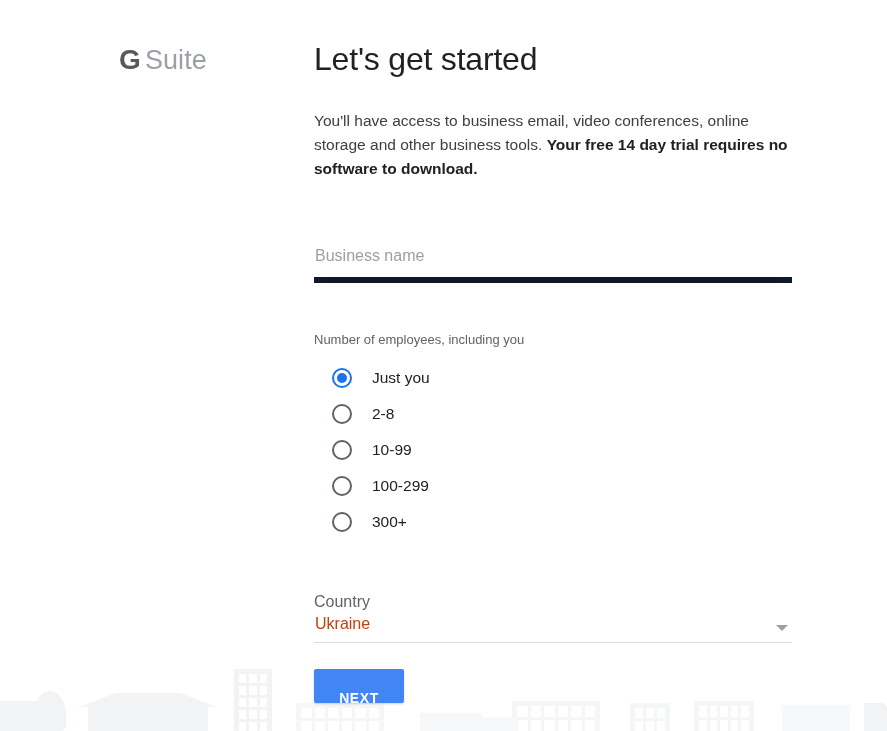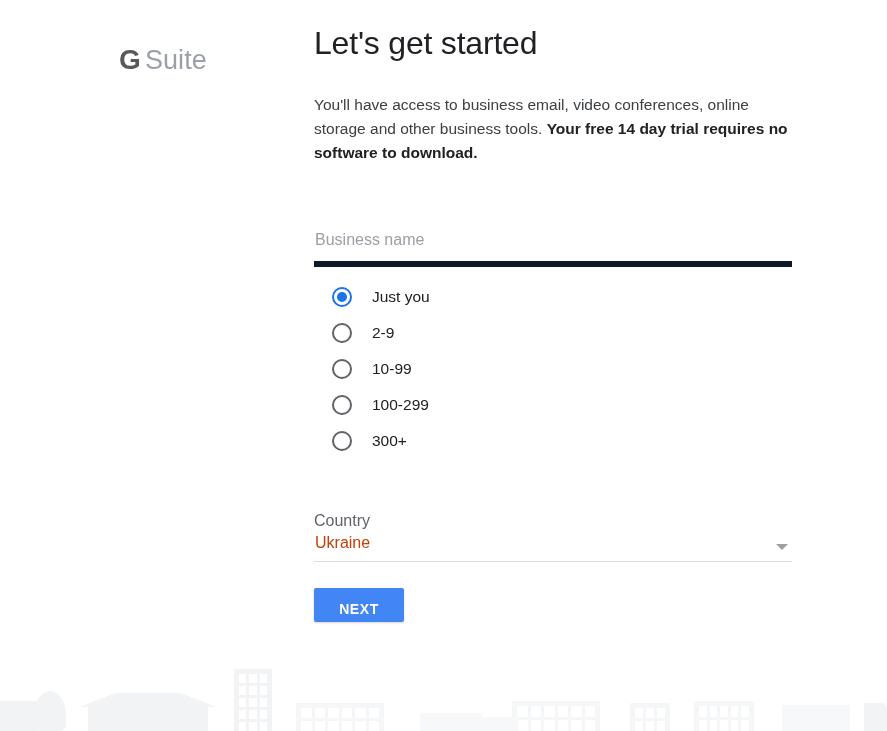--- a/index.html
+++ b/index.html
@@ -83,21 +83,21 @@
   .form-col {
     position: absolute;
     left: 314px;
     top: 0;
     width: 480px;
     z-index: 2;
   }
 
   .page-title {
     margin: 0;
-    padding-top: 22px;
+    padding-top: 38px;
     font-size: 32px;
     line-height: 42px;
     font-weight: 400;
     color: #202124;
     letter-spacing: -0.2px;
   }
 
   .intro {
     margin: 0;
     padding-top: 29px;
@@ -209,21 +209,21 @@
     margin-top: 26px;
     display: inline-block;
     background: #4285f4;
     color: #ffffff;
     border: none;
     border-radius: 2px;
     font-family: "Liberation Sans", sans-serif;
     font-size: 14px;
     font-weight: 700;
     letter-spacing: 0.6px;
-    padding: 4px 16px;
+    padding: 12px 16px;
     height: 34px;
     min-width: 90px;
     line-height: 34px;
     text-align: center;
     cursor: pointer;
     box-shadow: 0 1px 2px rgba(60,64,67,0.22);
   }
 </style>
 </head>
 <body>
@@ -323,29 +323,30 @@
   <h1 class="page-title">Let's get started</h1>
 
   <p class="intro">
     <span>You'll have access to business email, video conferences, online storage and other business tools. </span><b>Your free 14 day trial requires no software to download.</b>
   </p>
 
   <div class="field">
     <input class="text-input" type="text" placeholder="Business name" style="">
   </div>
 
+  <div class="group-label">Number of employees, including you</div>
 
   <div class="radio-list">
     <div class="radio-row">
       <span class="radio checked"></span>
       <span class="radio-label">Just you</span>
     </div>
     <div class="radio-row">
       <span class="radio"></span>
-      <span class="radio-label">2-9</span>
+      <span class="radio-label">2-8</span>
     </div>
     <div class="radio-row">
       <span class="radio"></span>
       <span class="radio-label">10-99</span>
     </div>
     <div class="radio-row">
       <span class="radio"></span>
       <span class="radio-label">100-299</span>
     </div>
     <div class="radio-row">

